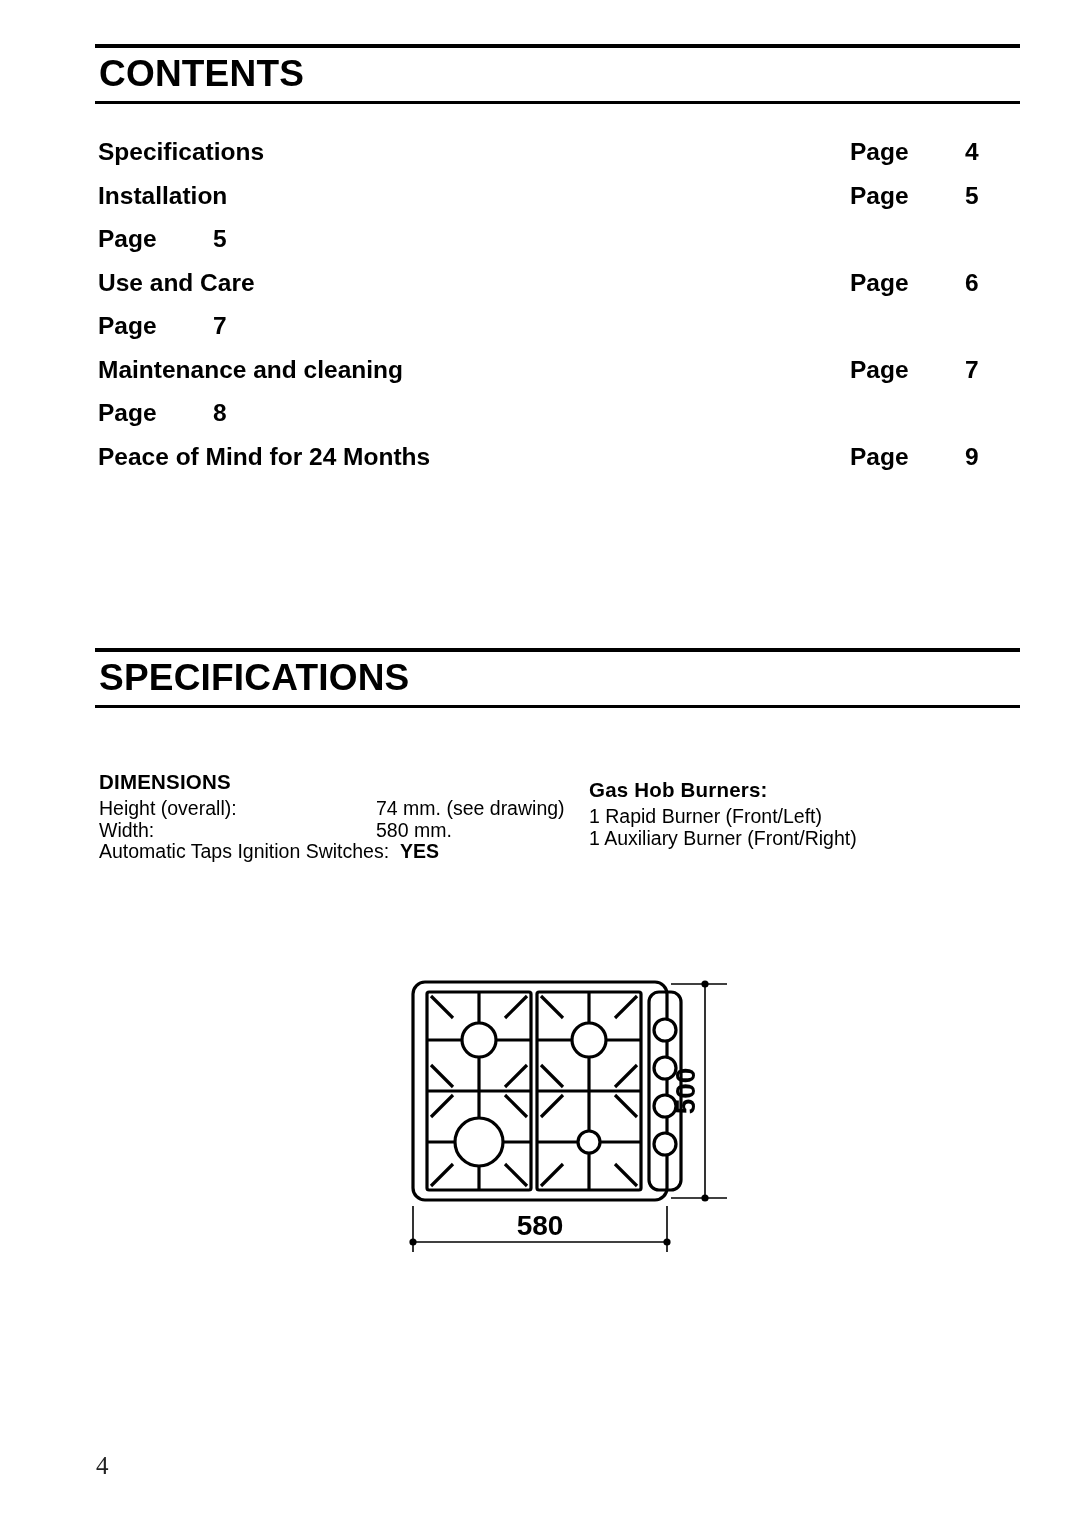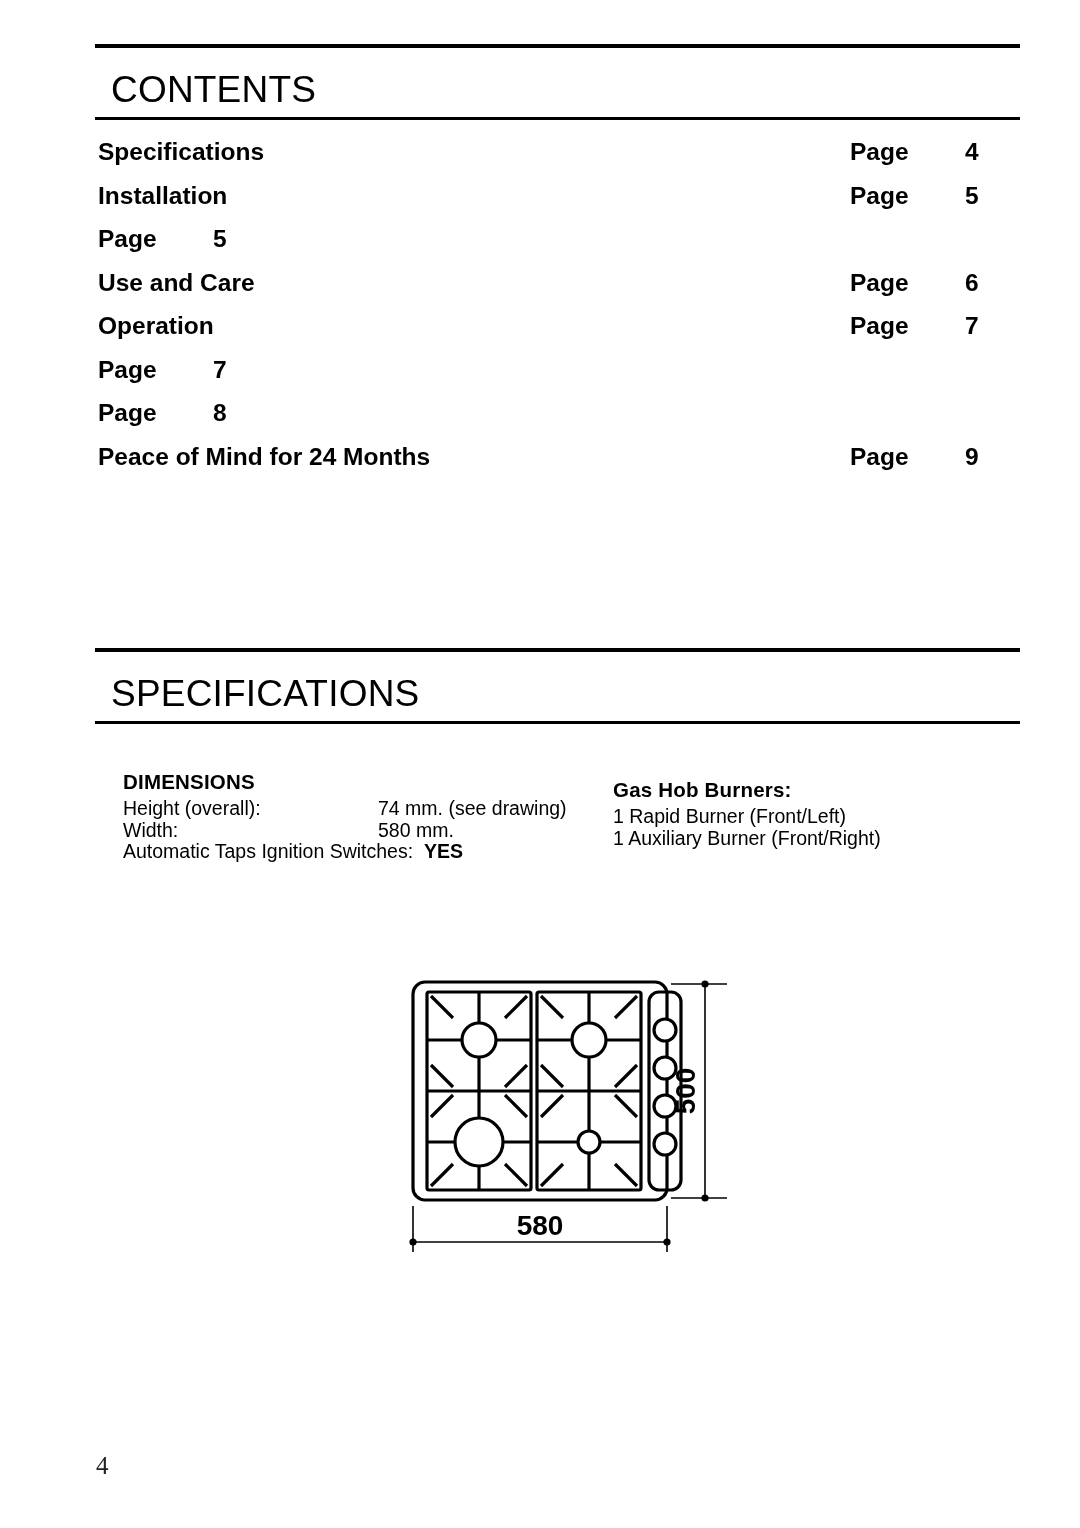--- a/index.html
+++ b/index.html
@@ -26,26 +26,25 @@
     width: 925px;
   }
   .rule {
     height: 4px;
     background: #000000;
     width: 100%;
   }
   .rule.thin { height: 3px; }
   .section-title {
     font-size: 37px;
-    font-weight: normal;
+    font-weight: bold;
     letter-spacing: 0.2px;
     line-height: 1.02;
-    padding: 23px 0 8px 4px;
-    white-space: nowrap;
-    margin-left: 12px;
+    padding: 7px 0 8px 4px;
+    white-space: nowrap;
   }
 
   
   #contents-list {
     position: absolute;
     left: 98px;
     top: 138px;
     width: 920px;
   }
   .toc-row {
@@ -73,21 +72,20 @@
   #spec-body {
     position: absolute;
     left: 99px;
     top: 770px;
     width: 920px;
   }
   .spec-cols {
     position: relative;
     width: 100%;
     height: 120px;
-    margin-left: 24px;
   }
   .spec-col-left {
     position: absolute;
     left: 0;
     top: 0;
     width: 470px;
   }
   .spec-col-right {
     position: absolute;
     left: 490px;
@@ -99,20 +97,21 @@
     font-weight: bold;
     letter-spacing: 0.2px;
     margin-bottom: 4px;
     white-space: nowrap;
   }
   .dim-row {
     display: flex;
     font-size: 19.5px;
     line-height: 21.5px;
     white-space: nowrap;
+    gap: 22px;
   }
   .dim-label { flex: 0 0 255px; }
   .dim-value { flex: 1 1 auto; }
   .dim-row-wide {
     font-size: 19.5px;
     line-height: 21.5px;
     white-space: nowrap;
   }
   .dim-row-wide b { font-weight: bold; text-align: right; }
   .burner-line {
@@ -171,26 +170,26 @@
       <span class="toc-pagenum">5</span>
     </div>
 
     <div class="toc-row">
       <span class="toc-title">Use and Care</span>
       <span class="toc-pagelabel">Page</span>
       <span class="toc-pagenum">6</span>
     </div>
 
     <div class="toc-row">
-      <span class="toc-title">Operation</span>
       <span class="toc-pagelabel">Page</span>
       <span class="toc-pagenum">7</span>
     </div>
 
     <div class="toc-row">
+      <span class="toc-title">Maintenance and cleaning</span>
       <span class="toc-pagelabel">Page</span>
       <span class="toc-pagenum">7</span>
     </div>
 
     <div class="toc-row">
       <span class="toc-pagelabel">Page</span>
       <span class="toc-pagenum">8</span>
     </div>
 
     <div class="toc-row">

